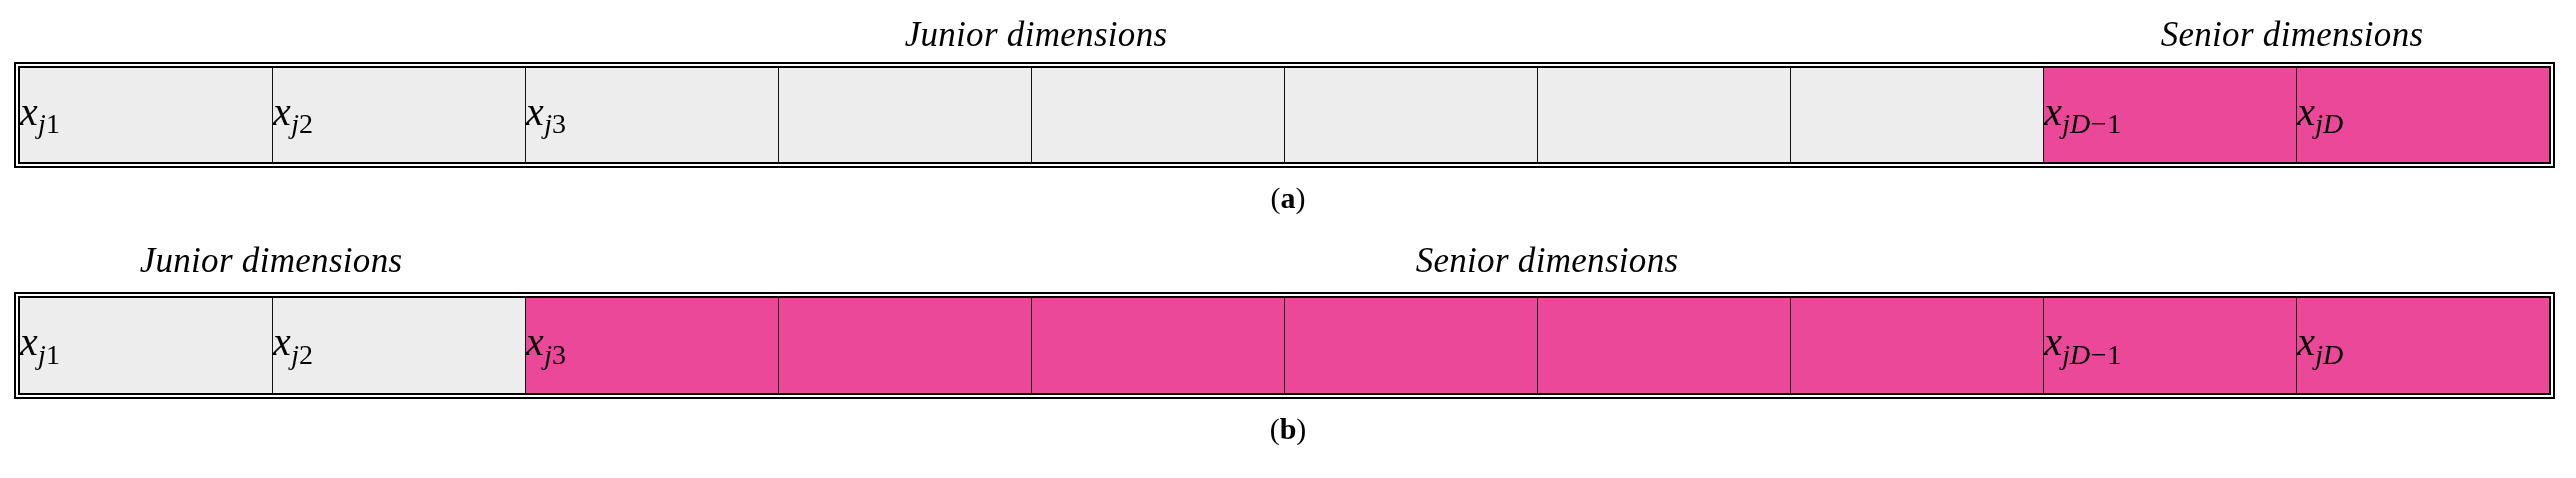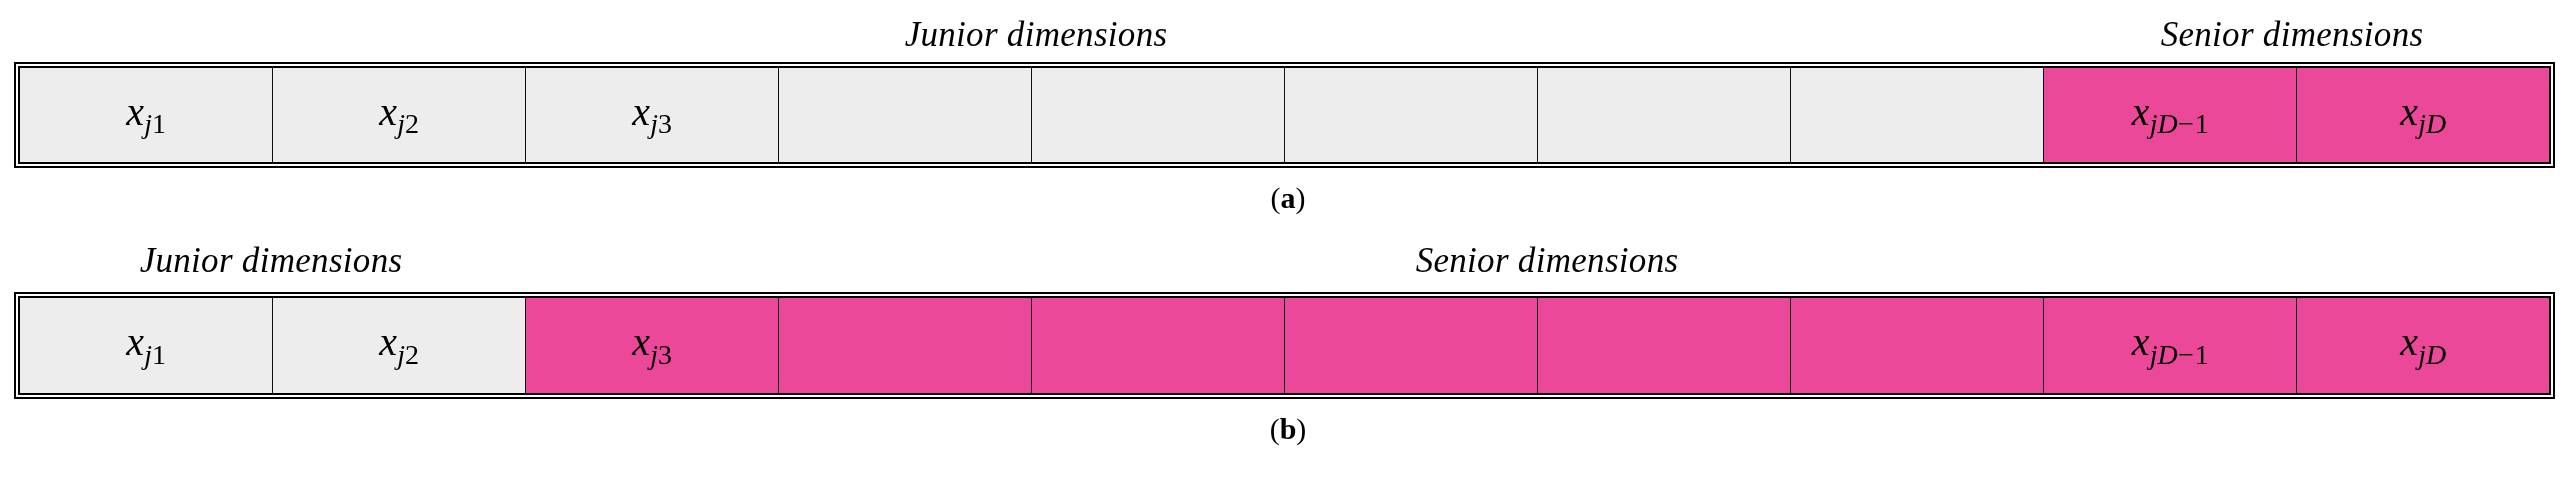--- a/index.html
+++ b/index.html
@@ -58,21 +58,21 @@
     width: 100%;
     height: 100%;
     border: 2.6px solid #000000;
     box-sizing: border-box;
     background: #000000;
   }
   .cell {
     flex: 1 1 0;
     display: flex;
     align-items: center;
-    justify-content: center;
+    justify-content: flex-start;
     height: 100%;
     box-sizing: border-box;
     border-right: 1.9px solid #111111;
     background: #ededed;
     overflow: hidden;
   }
   .cell:last-child { border-right: none; }
   .cell.green { background: #ec4899; }
 
   

